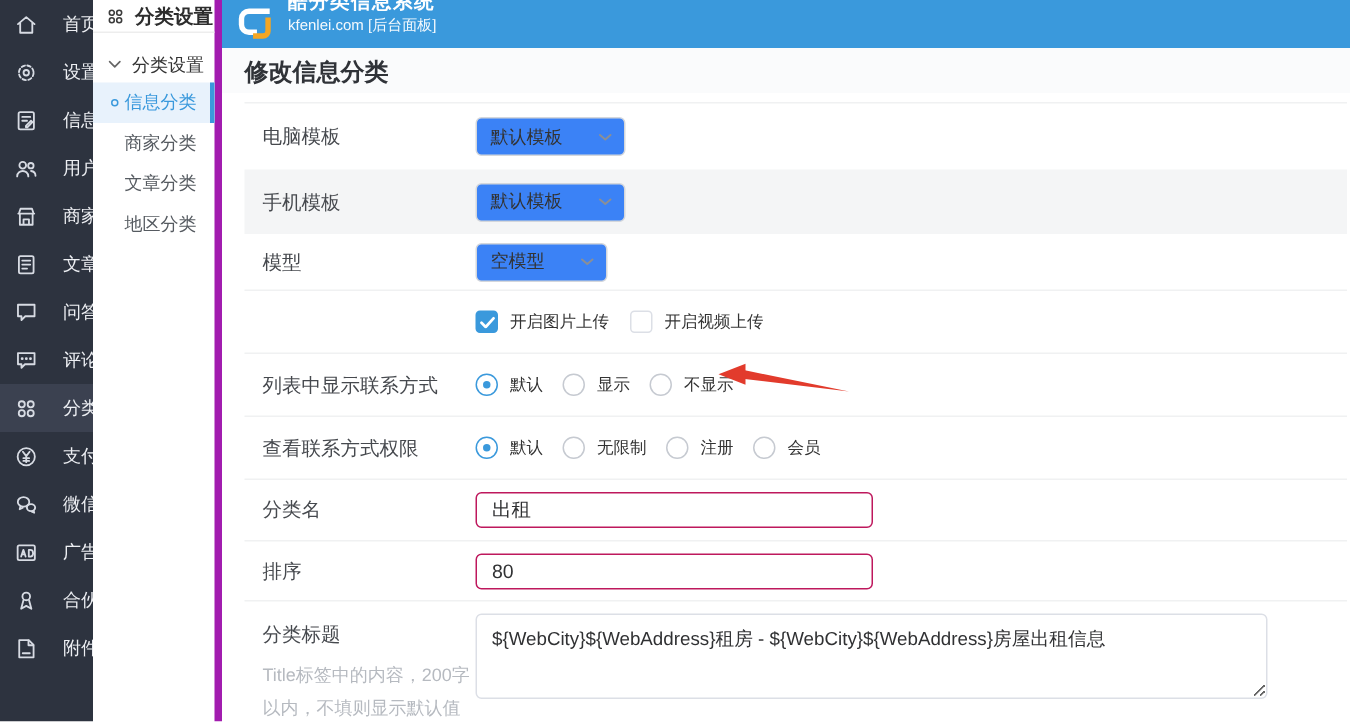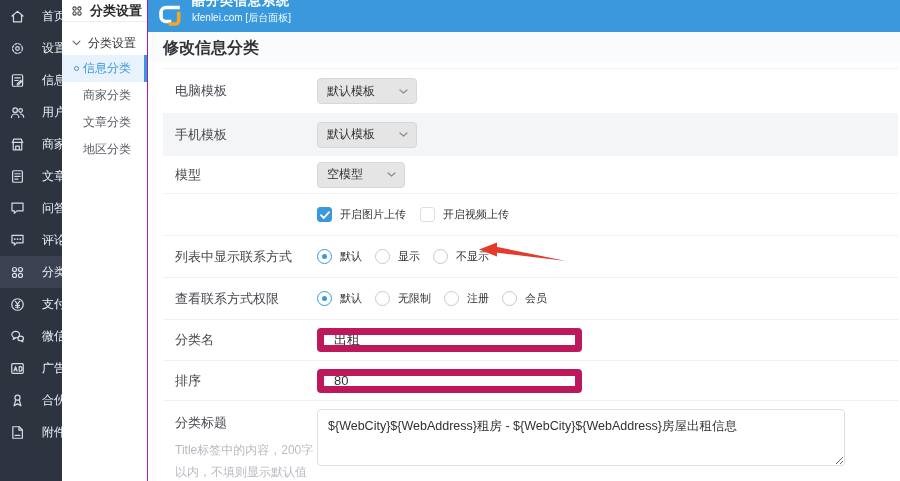--- a/index.html
+++ b/index.html
@@ -11,21 +11,21 @@
   .sidebar { position:absolute; left:0; top:0; width:62px; height:481px; background:#2d333f; }
   .s-item { height:32px; display:flex; align-items:center; padding-left:9px; gap:16px;
     color:#edeff3; font-size:12px; cursor:pointer; white-space:nowrap; }
   .s-item.active { background:#3b4150; }
   .s-icon { width:17px; height:17px; flex:0 0 17px; display:flex; }
   .s-icon svg { width:17px; height:17px; stroke:#d7dbe3; fill:none; stroke-width:1.15;
     stroke-linecap:round; stroke-linejoin:round; }
 
   
   .submenu { position:absolute; left:62px; top:0; width:86px; height:481px; background:#fff;
-    border-right:1px solid #a21caf; }
+    border-right:5px solid #a21caf; }
   .sm-header { height:22px; display:flex; align-items:center; gap:6px; padding-left:8px;
     font-size:13px; font-weight:bold; color:#2d2d2d; border-bottom:1px solid #ededed; }
   .sm-header svg { width:14px; height:14px; stroke:#3c3c3c; fill:none; stroke-width:1.2; }
   .sm-group { margin-top:9px; height:24px; display:flex; align-items:center; gap:7px;
     padding-left:10px; font-size:12px; color:#333; cursor:pointer; }
   .sm-group svg { width:9px; height:6px; stroke:#666; fill:none; stroke-width:1.3;
     stroke-linecap:round; stroke-linejoin:round; }
   .sm-item { position:relative; height:27px; display:flex; align-items:center;
     padding-left:21px; font-size:12px; color:#565b61; cursor:pointer; }
   .sm-item.active { background:#e8f2fc; color:#3a99dc; }
@@ -54,26 +54,26 @@
   .h44{height:44px} .h43{height:43px} .h38{height:38px} .h42{height:42px}
   .h41{height:41px} .h40{height:40px}
   .frow.last { height:81px; align-items:flex-start; border-bottom:none; }
   .flabel { width:154px; flex:0 0 154px; padding-left:12px; font-size:13px; color:#46494e; }
   .fctrl { flex:1; display:flex; align-items:center; }
   .frow.last .flabel { margin-top:13px; }
   .frow.last .fctrl { margin-top:8px; }
   .hint { width:142px; font-size:12px; color:#b6bac0; margin-top:7px; line-height:1.85; }
 
   .select { display:inline-flex; align-items:center; height:26px; padding:0 8px 0 9px;
-    border:1px solid #d4d7dc; border-radius:4px; background:#e5e5e5; font-size:12px;
+    border:1px solid #d4d7dc; border-radius:4px; background:#3b82f6; font-size:12px;
     color:#333; gap:24px; cursor:pointer; }
   .select svg { width:9px; height:5px; stroke:#8a8f96; fill:none; stroke-width:1.3;
     stroke-linecap:round; stroke-linejoin:round; }
 
-  .tinput { width:265px; height:24px; padding:0 10px; border:7px solid #be185d;
+  .tinput { width:265px; height:24px; padding:0 10px; border:1px solid #be185d;
     border-radius:4px; font-size:13px; color:#303133; background:#fff;
     font-family:inherit; outline:none; }
   .tarea { width:528px; height:57px; border:1px solid #dcdfe6; border-radius:4px;
     font-size:12.5px; color:#303133; padding:7px 10px; resize:vertical;
     font-family:inherit; line-height:1.5; outline:none; }
 
   .chk, .rad { display:inline-flex; align-items:center; gap:8px; font-size:11px;
     color:#333; cursor:pointer; }
   .chk { margin-right:14px; } .rad { margin-right:13px; }
   .cbox { width:15px; height:15px; border-radius:3px; border:1px solid #dcdfe6;

